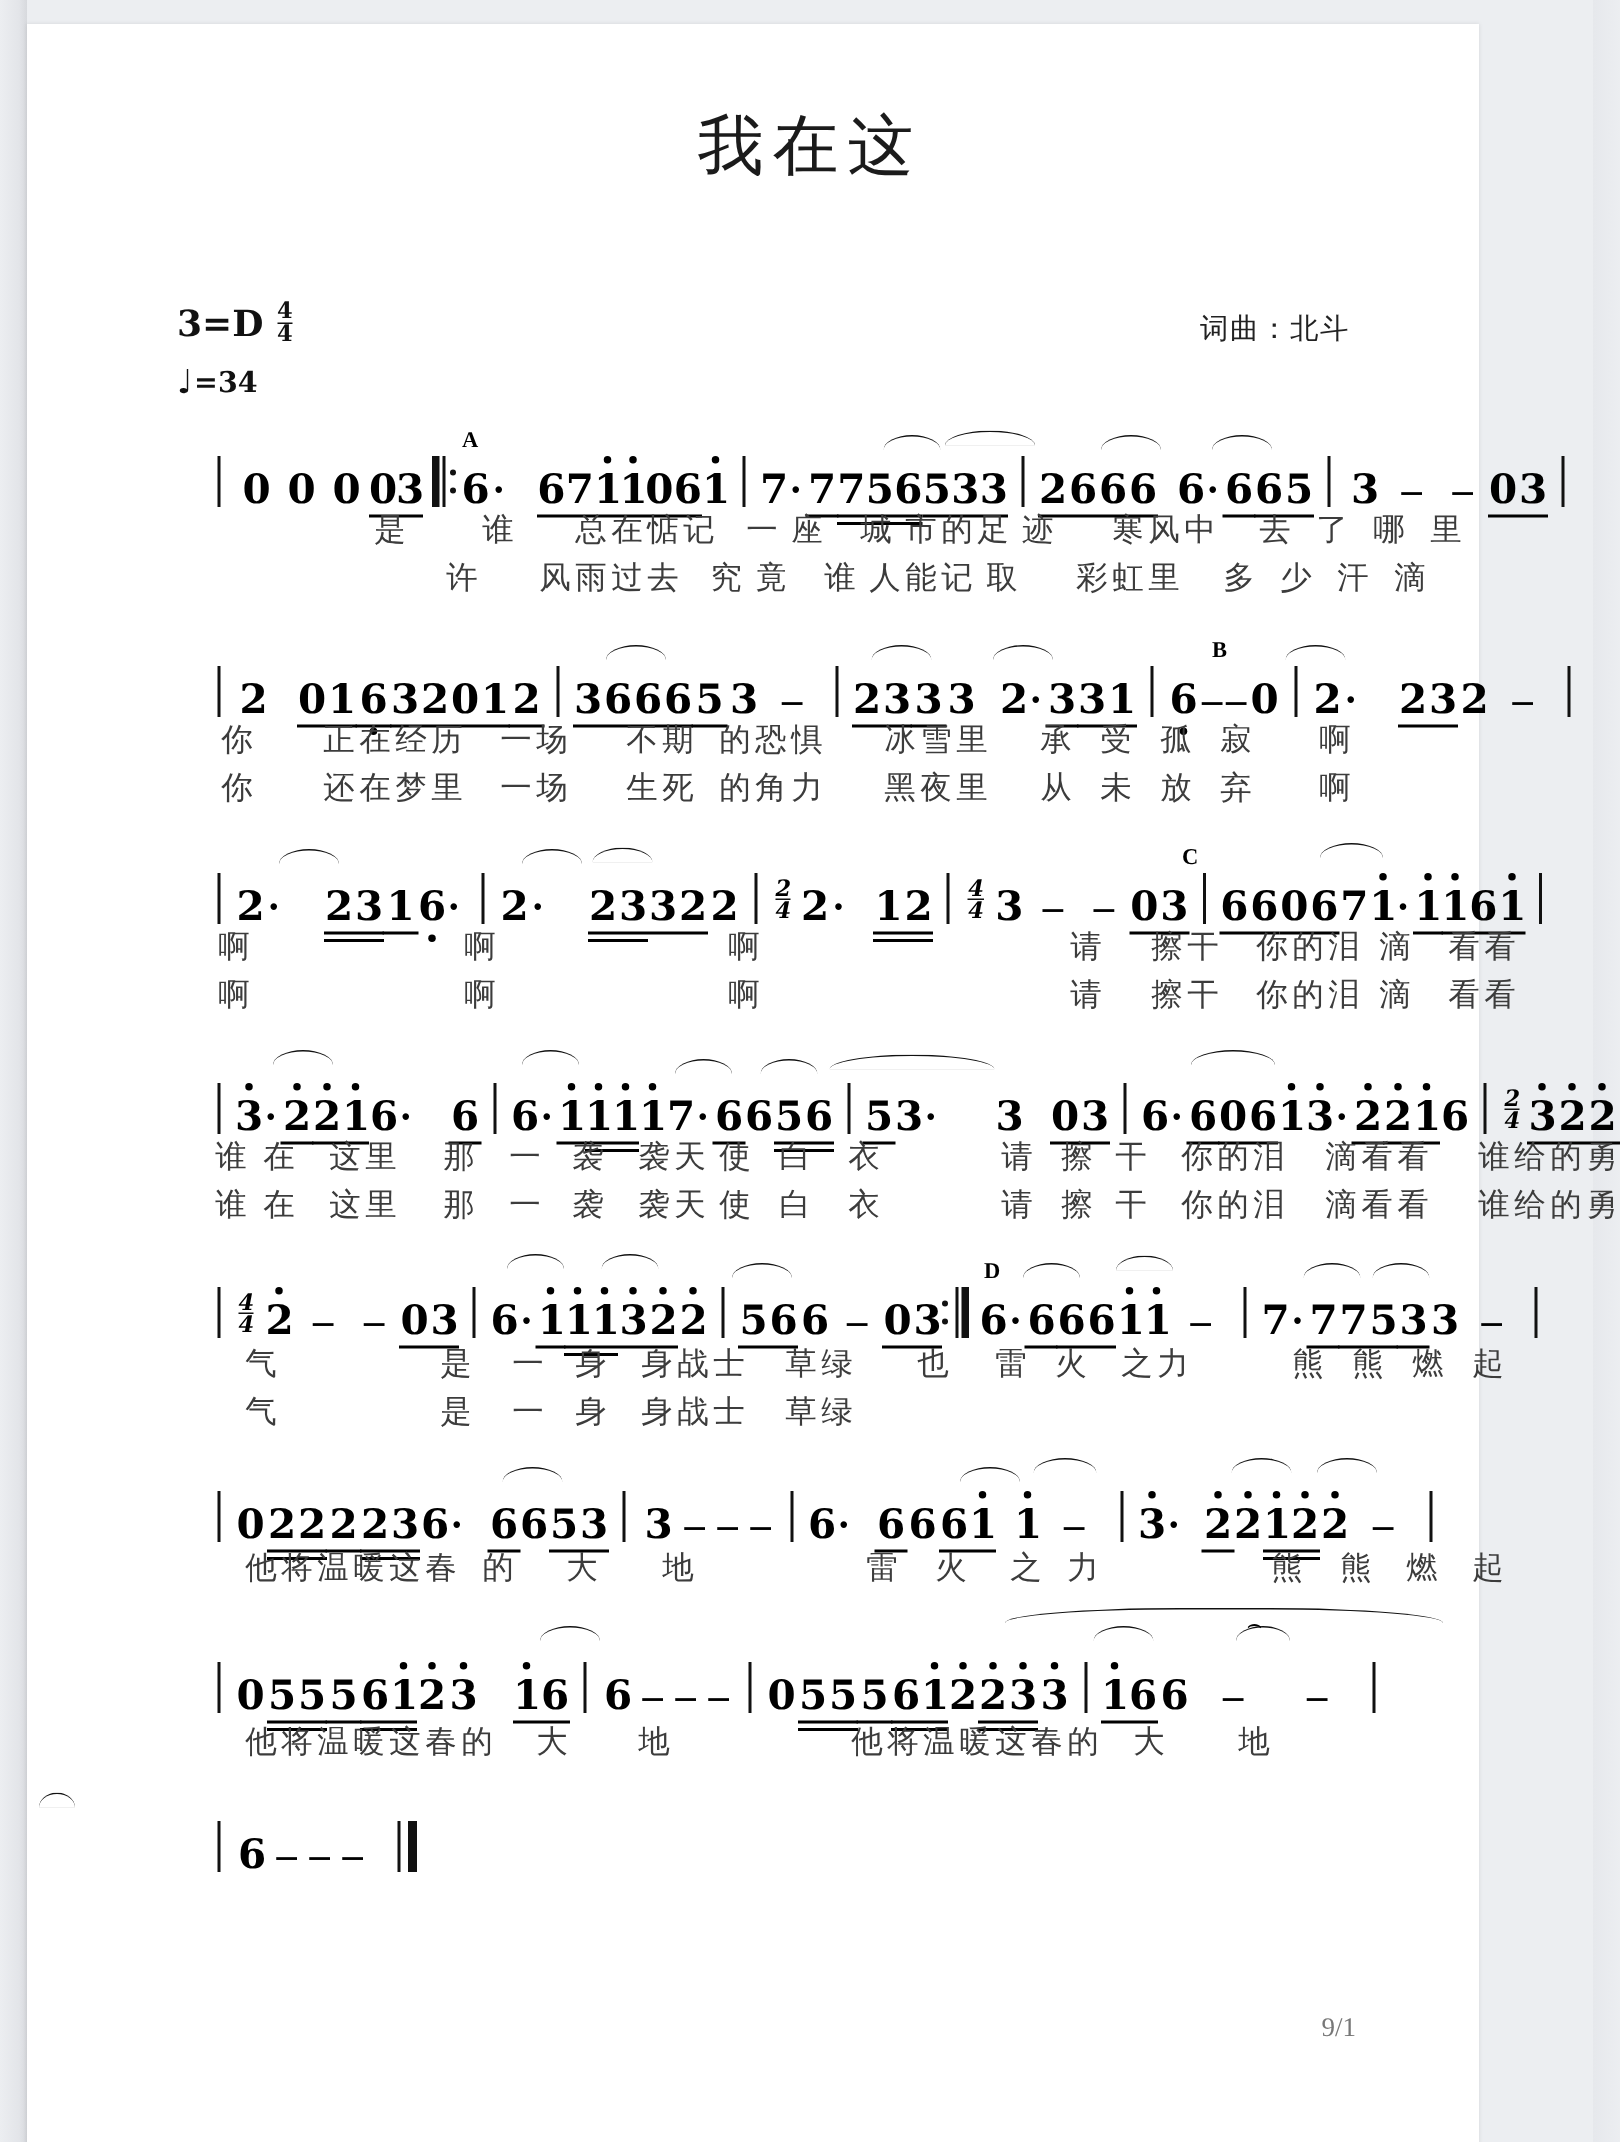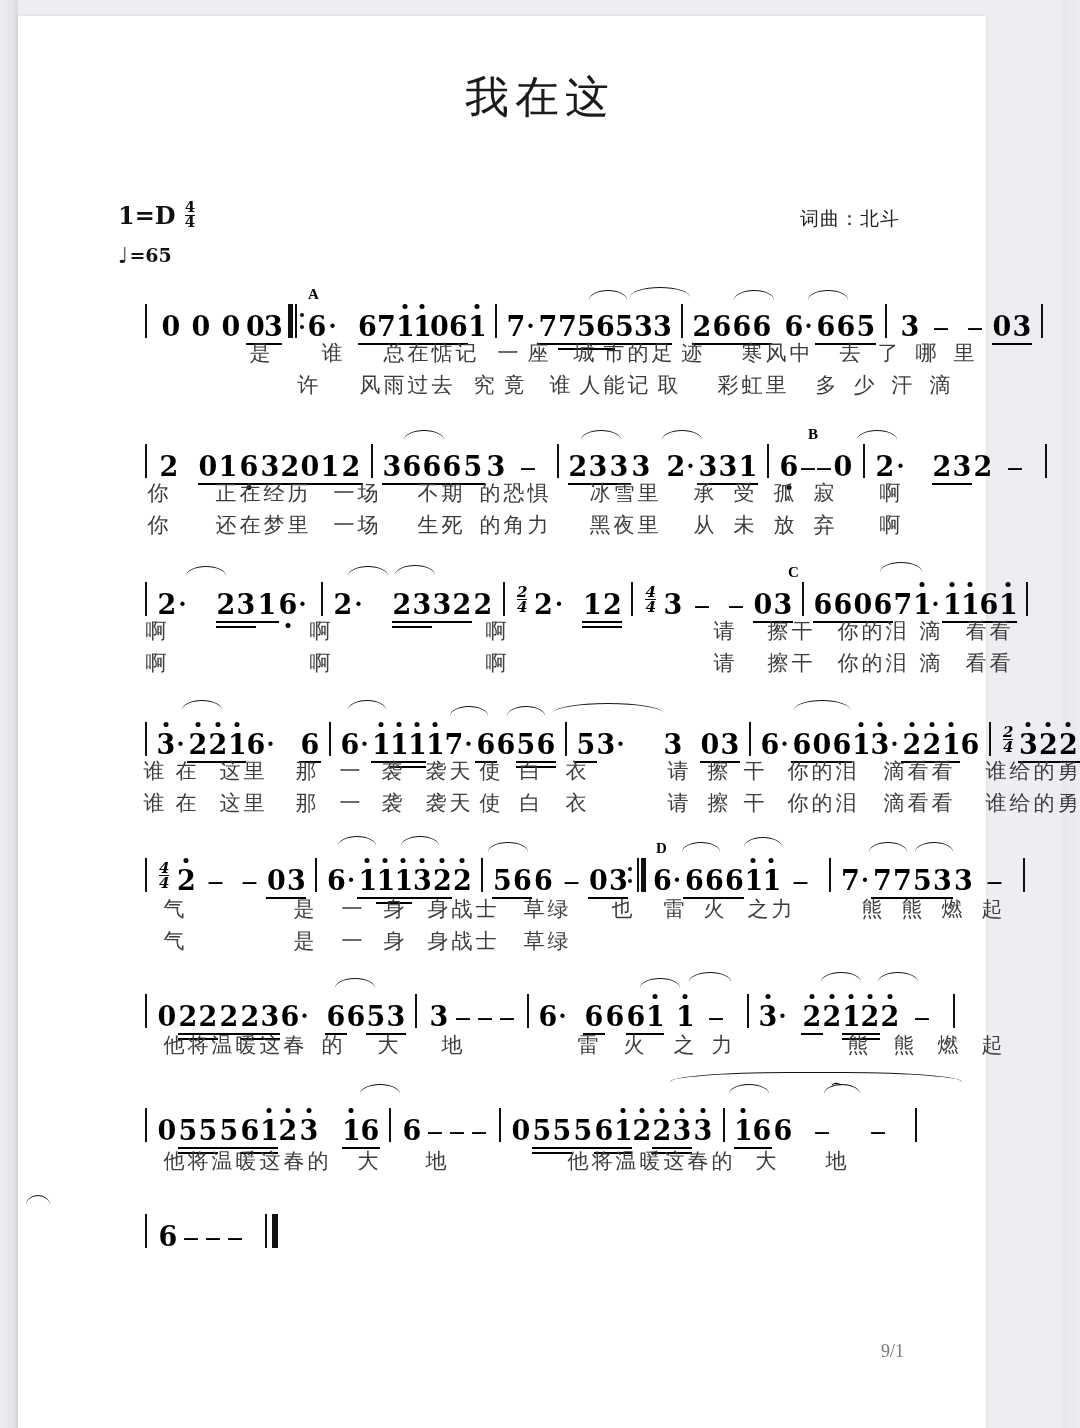--- a/index.html
+++ b/index.html
@@ -115,30 +115,30 @@
 <body>
 
 <div class="page-edge-l"></div>
 <div class="page-edge-r"></div>
 
 <div class="page">
 
   <div class="title">我在这</div>
 
   <div class="keysig">
-    <span>1=D</span>
+    <span>3=D</span>
     <span class="frac">
       <i>4</i>
       <i class="b">4</i>
     </span>
   </div>
 
   <div class="tempo">
     <span class="qn">♩</span>
-    <span>=65</span>
+    <span>=34</span>
   </div>
 
   <div class="credits">词曲：北斗</div>
 
   <div class="system" style="top:278px;">
     <div class="sec" style="left:290px;top:-8px;">A</div>
     <div class="srow">
       <div class="notes" style="left:118px;">
         <span class="bar"></span>
         <span class="n" style="width:30px">0</span>

